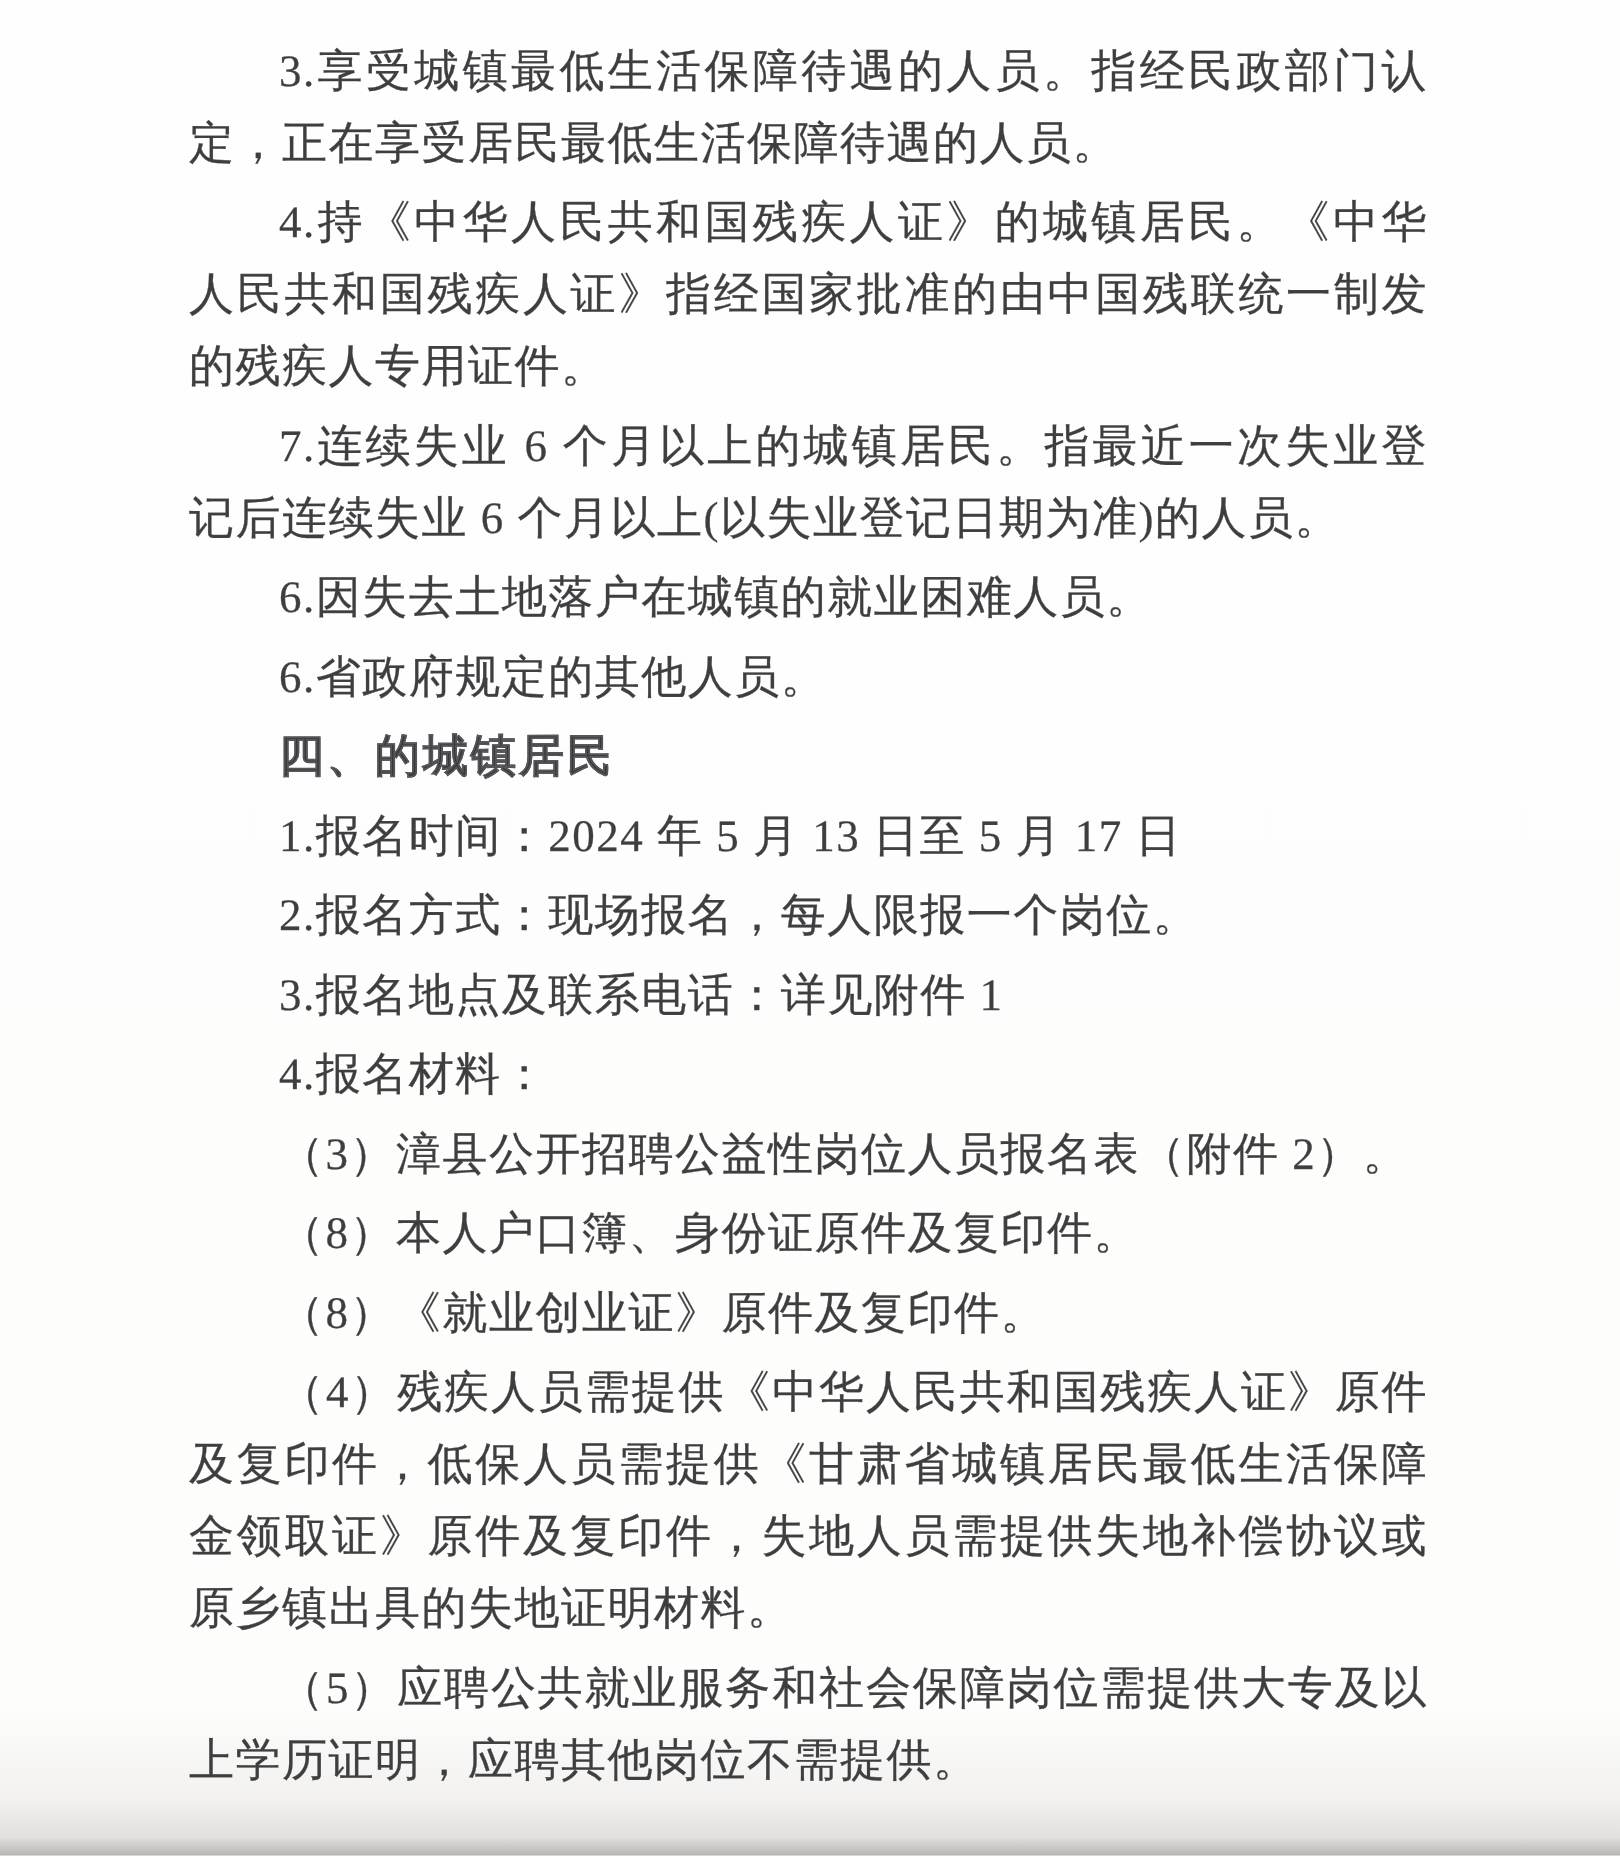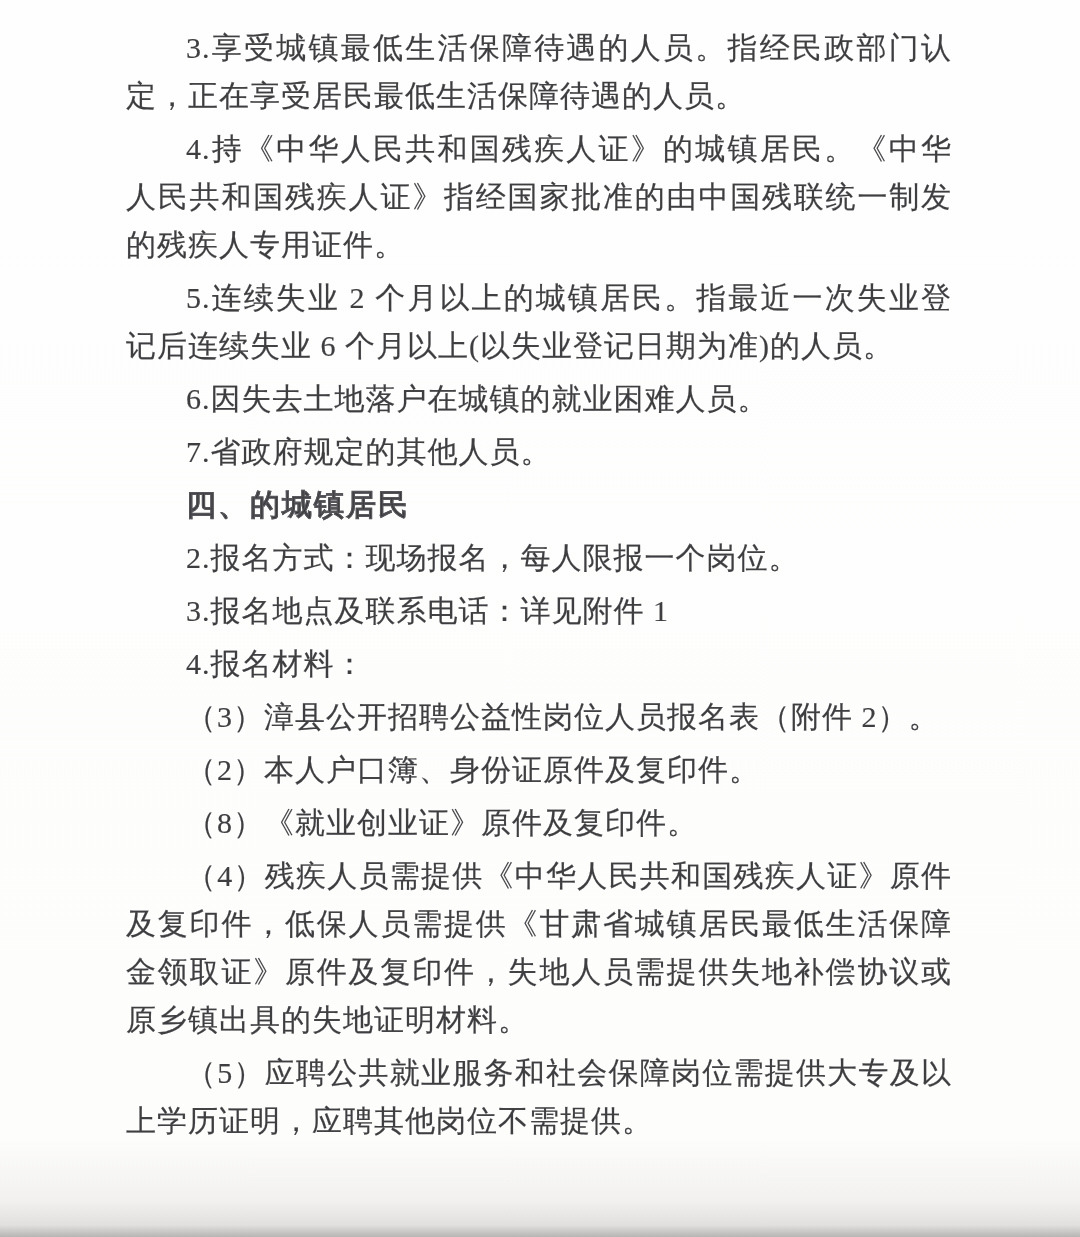--- a/index.html
+++ b/index.html
@@ -58,27 +58,28 @@
     pointer-events: none;
   }
 </style>
 </head>
 <body>
 
 <div class="page">
   <div id="paragraph-container">
       <div class="para body">3.享受城镇最低生活保障待遇的人员。指经民政部门认定，正在享受居民最低生活保障待遇的人员。</div>
       <div class="para body">4.持《中华人民共和国残疾人证》的城镇居民。《中华人民共和国残疾人证》指经国家批准的由中国残联统一制发的残疾人专用证件。</div>
-      <div class="para body">5.连续失业 2 个月以上的城镇居民。指最近一次失业登记后连续失业 6 个月以上(以失业登记日期为准)的人员。</div>
+      <div class="para body">7.连续失业 6 个月以上的城镇居民。指最近一次失业登记后连续失业 6 个月以上(以失业登记日期为准)的人员。</div>
       <div class="para body">6.因失去土地落户在城镇的就业困难人员。</div>
-      <div class="para body">7.省政府规定的其他人员。</div>
+      <div class="para body">6.省政府规定的其他人员。</div>
       <div class="para heading">四、的城镇居民</div>
+      <div class="para body">1.报名时间：2024 年 5 月 13 日至 5 月 17 日</div>
       <div class="para body">2.报名方式：现场报名，每人限报一个岗位。</div>
       <div class="para body">3.报名地点及联系电话：详见附件 1</div>
       <div class="para body">4.报名材料：</div>
       <div class="para body">（3）漳县公开招聘公益性岗位人员报名表（附件 2）。</div>
-      <div class="para body">（2）本人户口簿、身份证原件及复印件。</div>
+      <div class="para body">（8）本人户口簿、身份证原件及复印件。</div>
       <div class="para body">（8）《就业创业证》原件及复印件。</div>
       <div class="para body">（4）残疾人员需提供《中华人民共和国残疾人证》原件及复印件，低保人员需提供《甘肃省城镇居民最低生活保障金领取证》原件及复印件，失地人员需提供失地补偿协议或原乡镇出具的失地证明材料。</div>
       <div class="para body">（5）应聘公共就业服务和社会保障岗位需提供大专及以上学历证明，应聘其他岗位不需提供。</div>
     </div>
   <div class="bottom-shade"></div>
 </div>
 
 </body></html>

